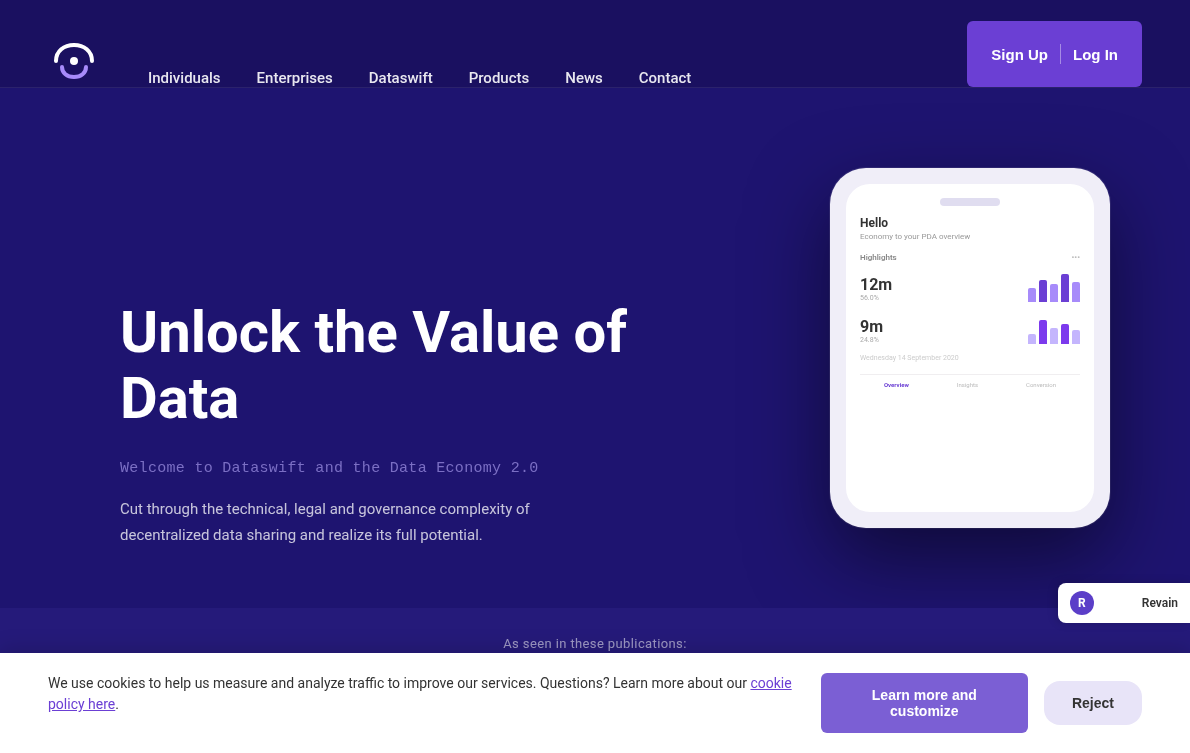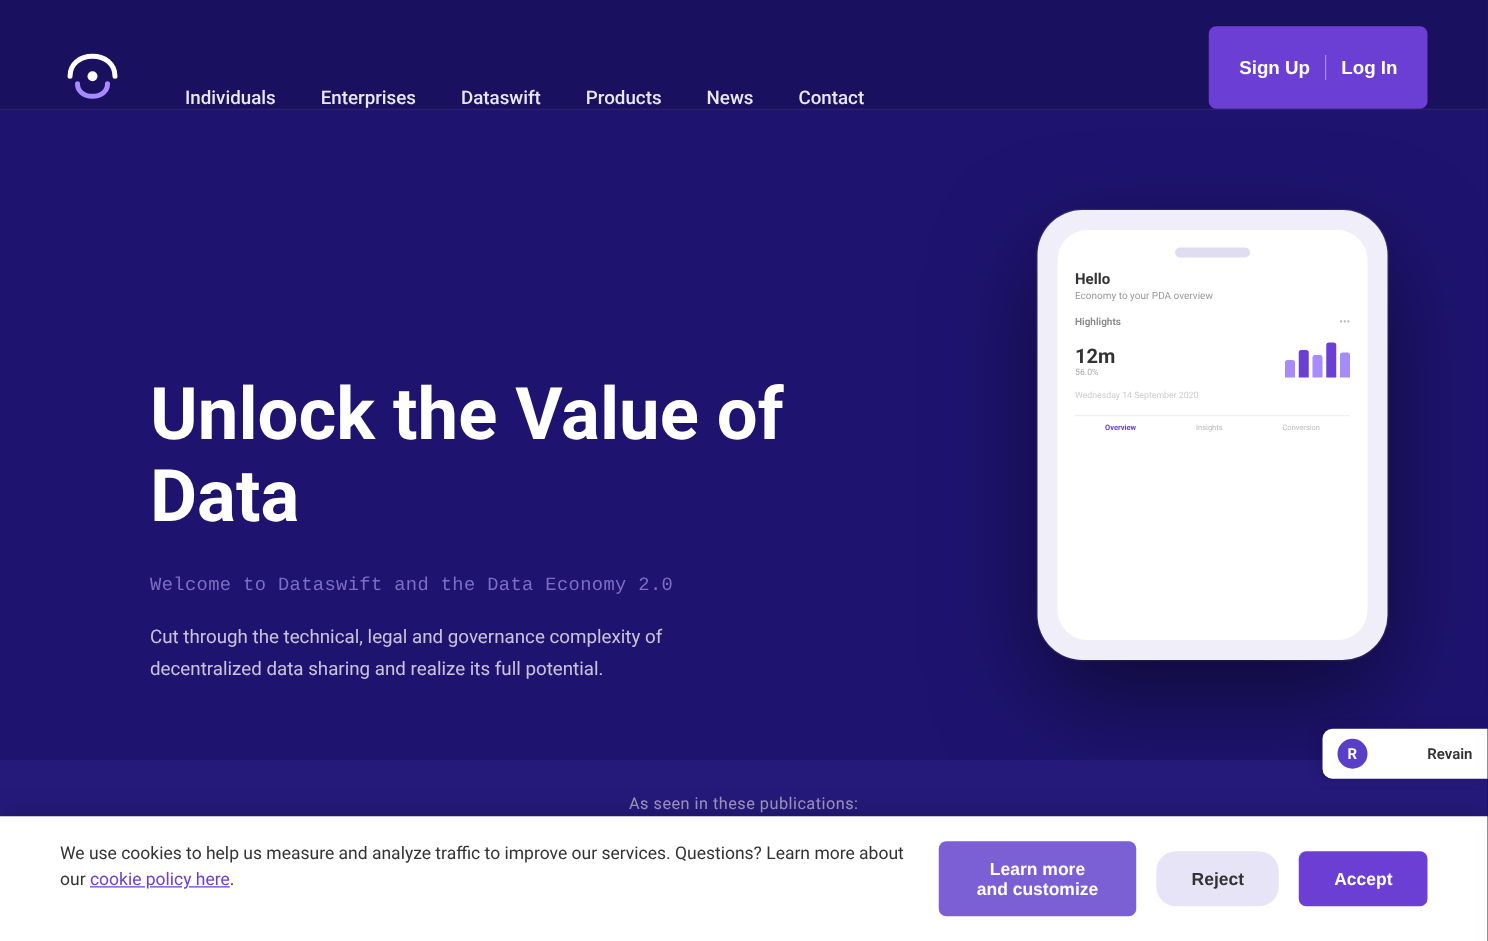--- a/index.html
+++ b/index.html
@@ -410,20 +410,33 @@
           </div>
           <div class="bars">
             <div class="bar" style="height:14px;background:#a78bfa;"></div>
             <div class="bar" style="height:22px;background:#6b3fd4;"></div>
             <div class="bar" style="height:18px;background:#a78bfa;"></div>
             <div class="bar" style="height:28px;background:#6b3fd4;"></div>
             <div class="bar" style="height:20px;background:#a78bfa;"></div>
           </div>
         </div>
 
+        <div class="phone-stat-row">
+          <div>
+            <div class="phone-stat-num">9m</div>
+            <div class="phone-stat-small">24.8%</div>
+          </div>
+          <div class="bars">
+            <div class="bar" style="height:10px;background:#c4b5fd;"></div>
+            <div class="bar" style="height:24px;background:#7c3aed;"></div>
+            <div class="bar" style="height:16px;background:#c4b5fd;"></div>
+            <div class="bar" style="height:20px;background:#7c3aed;"></div>
+            <div class="bar" style="height:14px;background:#c4b5fd;"></div>
+          </div>
+        </div>
 
         <div style="font-size:7px;color:#ccc;margin-top:8px;">Wednesday 14 September 2020</div>
 
         <div class="phone-bottom-nav">
           <span class="active">Overview</span>
           <span>Insights</span>
           <span>Conversion</span>
         </div>
       </div>
     </div>
@@ -441,20 +454,19 @@
   </div>
 </section>
 
 <div class="cookie-banner">
   <div class="cookie-text">
     <span>We use cookies to help us measure and analyze traffic to improve our services. Questions? Learn more about our </span><a href="#">cookie policy here</a><span>.</span>
   </div>
   <div class="cookie-actions">
     <button class="btn-customize">Learn more and customize</button>
     <button class="btn-reject">Reject</button>
-    <button class="btn-accept">Accept</button>
   </div>
 </div>
 
 <div class="revain-badge">
   <div class="revain-icon">R</div>
   <span class="revain-text">Revain</span>
 </div>
 
 </body></html>

